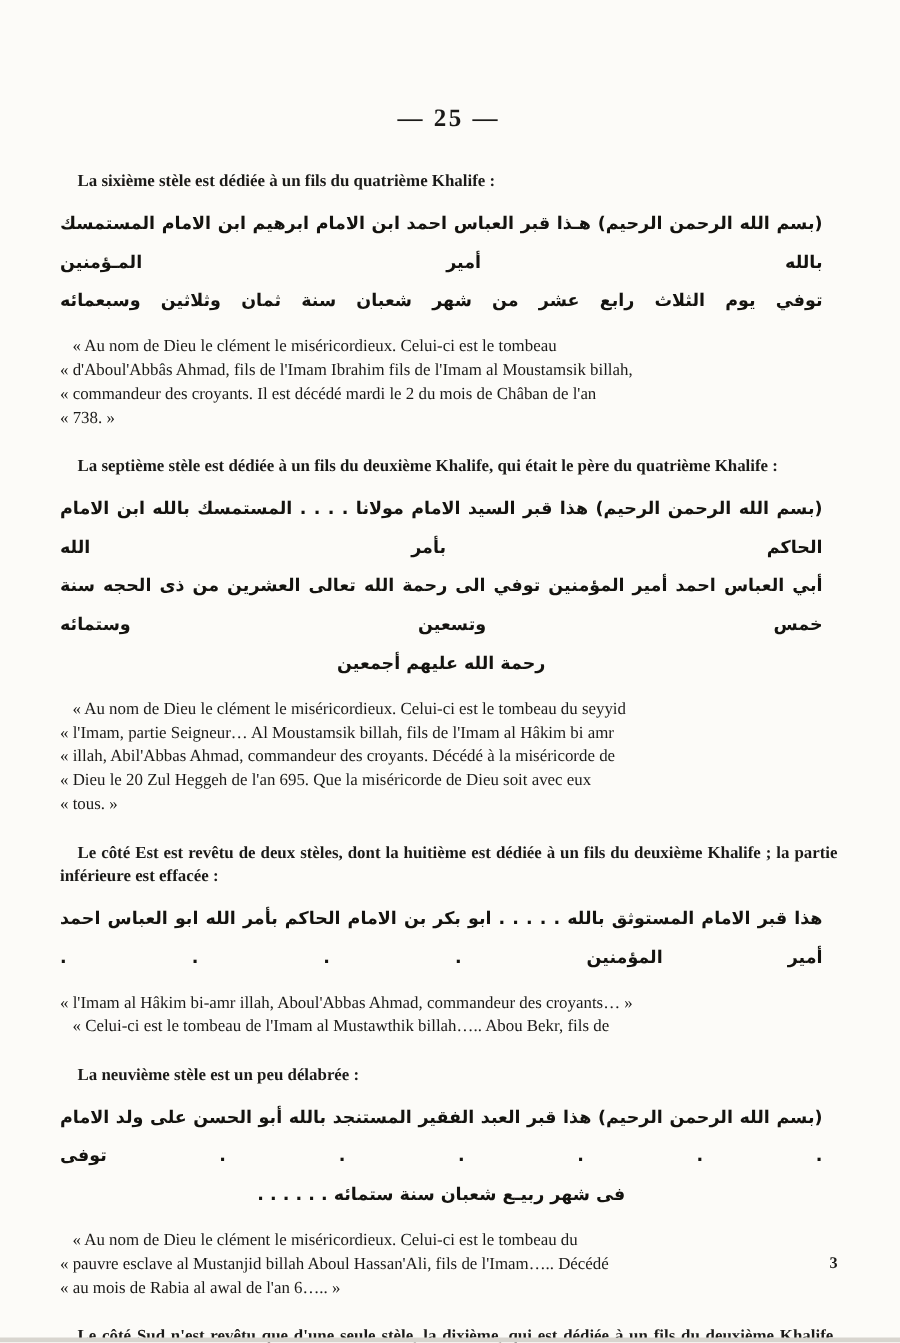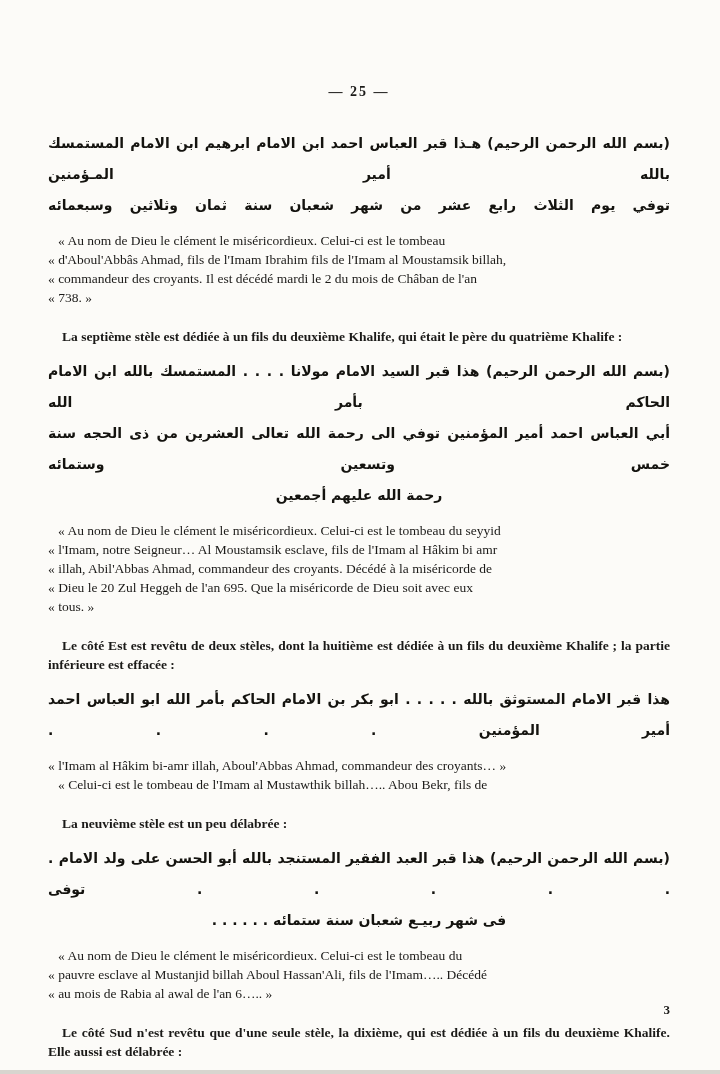--- a/index.html
+++ b/index.html
@@ -14,39 +14,39 @@
     overflow: hidden;
   }
   .page {
     padding: 84px 50px 0 48px;
     height: 100%;
     position: relative;
   }
   .page-number-top {
     text-align: center;
     font-weight: bold;
-    font-size: 14px;
+    font-size: 20px;
     letter-spacing: 2px;
     margin-bottom: 28px;
   }
   .intro {
     font-size: 13.5px;
     font-weight: bold;
     line-height: 19px;
     text-align: justify;
     text-indent: 14px;
     margin: 0 0 8px 0;
   }
   .arabic {
     direction: rtl;
     font-family: "DejaVu Sans", sans-serif;
     font-weight: bold;
     font-size: 14px;
     line-height: 31px;
-    margin: 10px 0 10px 0;
+    margin: 10px 12px 10px 0;
     color: #14130f;
   }
   .aline { text-align: center; }
   .aline.full {
     text-align: justify;
     text-align-last: justify;
   }
   .translation {
     font-size: 13.5px;
     font-weight: normal;
@@ -71,20 +71,21 @@
   }
 </style>
 </head>
 <body>
 
 <div class="page">
 
   <div class="page-number-top">— 25 —</div>
 
   <section class="stele">
+    <p class="intro">La sixième stèle est dédiée à un fils du quatrième Khalife :</p>
     <div class="arabic">
       <div class="aline full">(بسم الله الرحمن الرحيم) هـذا قبر العباس احمد ابن الامام ابرهيم ابن الامام المستمسك بالله أمير المـؤمنين</div>
       <div class="aline full">توفي يوم الثلاث رابع عشر من شهر شعبان سنة ثمان وثلاثين وسبعمائه</div>
     </div>
     <div class="translation">
       <div class="tline first">« Au nom de Dieu le clément le miséricordieux. Celui-ci est le tombeau</div>
       <div class="tline">« d'Aboul'Abbâs Ahmad, fils de l'Imam Ibrahim fils de l'Imam al Moustamsik billah,</div>
       <div class="tline">« commandeur des croyants. Il est décédé mardi le 2 du mois de Châban de l'an</div>
       <div class="tline">« 738. »</div>
     </div>
@@ -92,21 +93,21 @@
 
   <section class="stele">
     <p class="intro">La septième stèle est dédiée à un fils du deuxième Khalife, qui était le père du quatrième Khalife :</p>
     <div class="arabic">
       <div class="aline full">(بسم الله الرحمن الرحيم) هذا قبر السيد الامام مولانا . . . . المستمسك بالله ابن الامام الحاكم بأمر الله</div>
       <div class="aline full">أبي العباس احمد أمير المؤمنين توفي الى رحمة الله تعالى العشرين من ذى الحجه سنة خمس وتسعين وستمائه</div>
       <div class="aline">رحمة الله عليهم أجمعين</div>
     </div>
     <div class="translation">
       <div class="tline first">« Au nom de Dieu le clément le miséricordieux. Celui-ci est le tombeau du seyyid</div>
-      <div class="tline">« l'Imam, notre Seigneur… Al Moustamsik esclave, fils de l'Imam al Hâkim bi amr</div>
+      <div class="tline">« l'Imam, partie Seigneur… Al Moustamsik billah, fils de l'Imam al Hâkim bi amr</div>
       <div class="tline">« illah, Abil'Abbas Ahmad, commandeur des croyants. Décédé à la miséricorde de</div>
       <div class="tline">« Dieu le 20 Zul Heggeh de l'an 695. Que la miséricorde de Dieu soit avec eux</div>
       <div class="tline">« tous. »</div>
     </div>
   </section>
 
   <section class="stele">
     <p class="intro">Le côté Est est revêtu de deux stèles, dont la huitième est dédiée à un fils du deuxième Khalife ; la partie inférieure est effacée :</p>
     <div class="arabic">
       <div class="aline full">هذا قبر الامام المستوثق بالله . . . . . ابو بكر بن الامام الحاكم بأمر الله ابو العباس احمد أمير المؤمنين . . . .</div>

